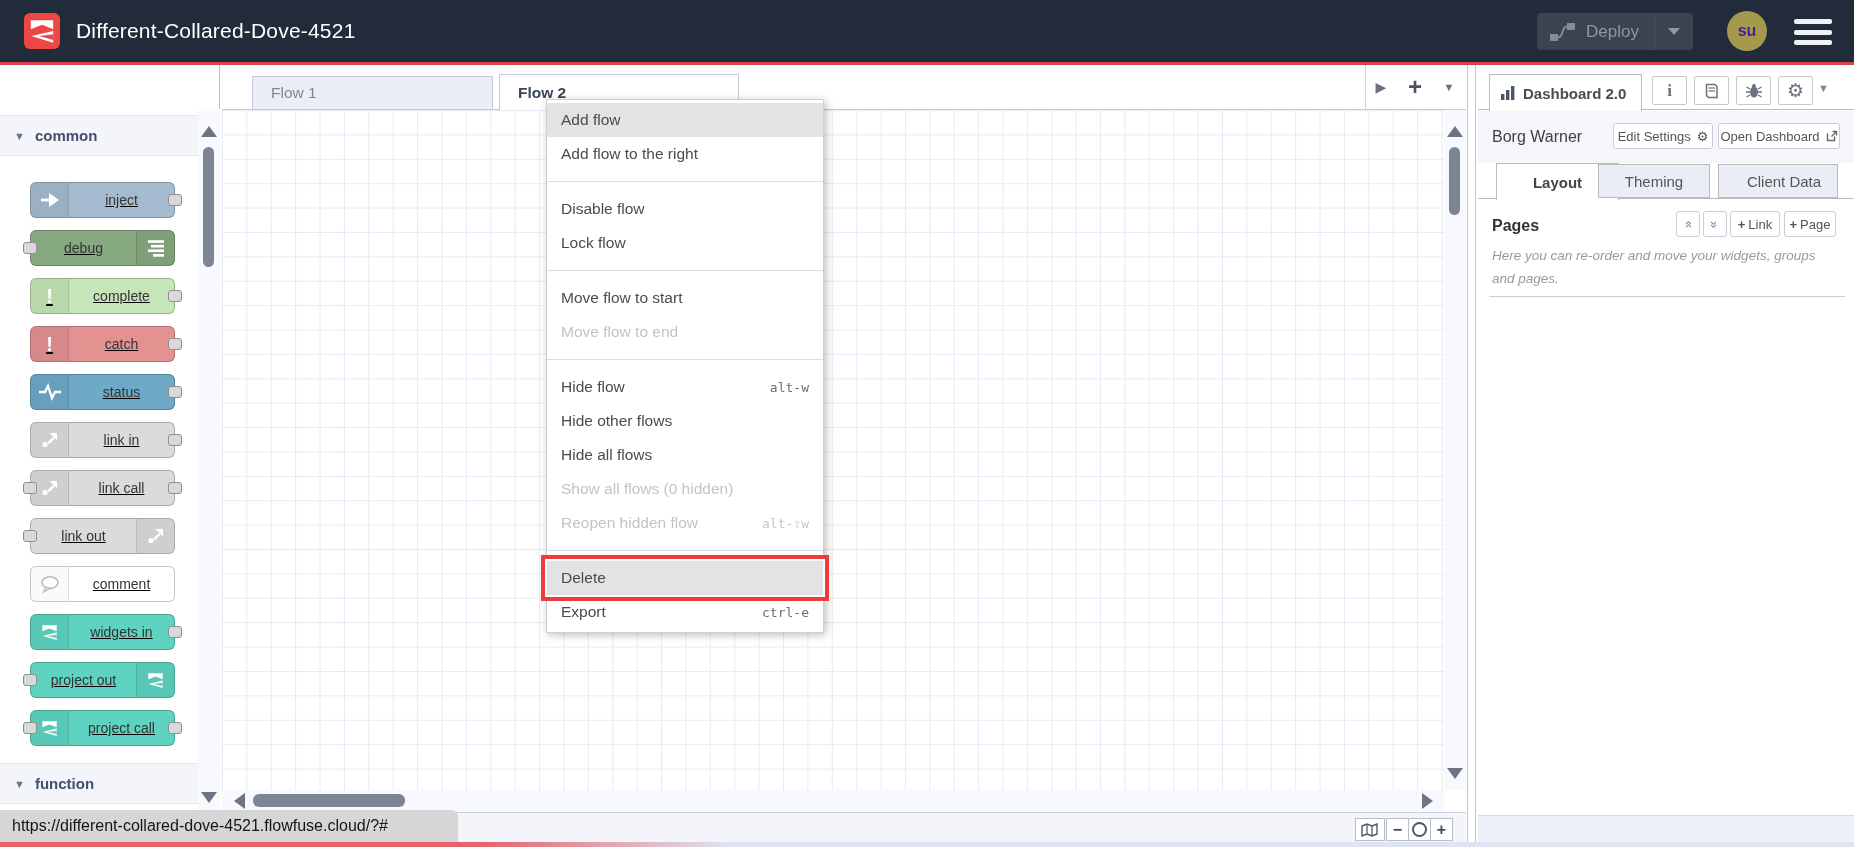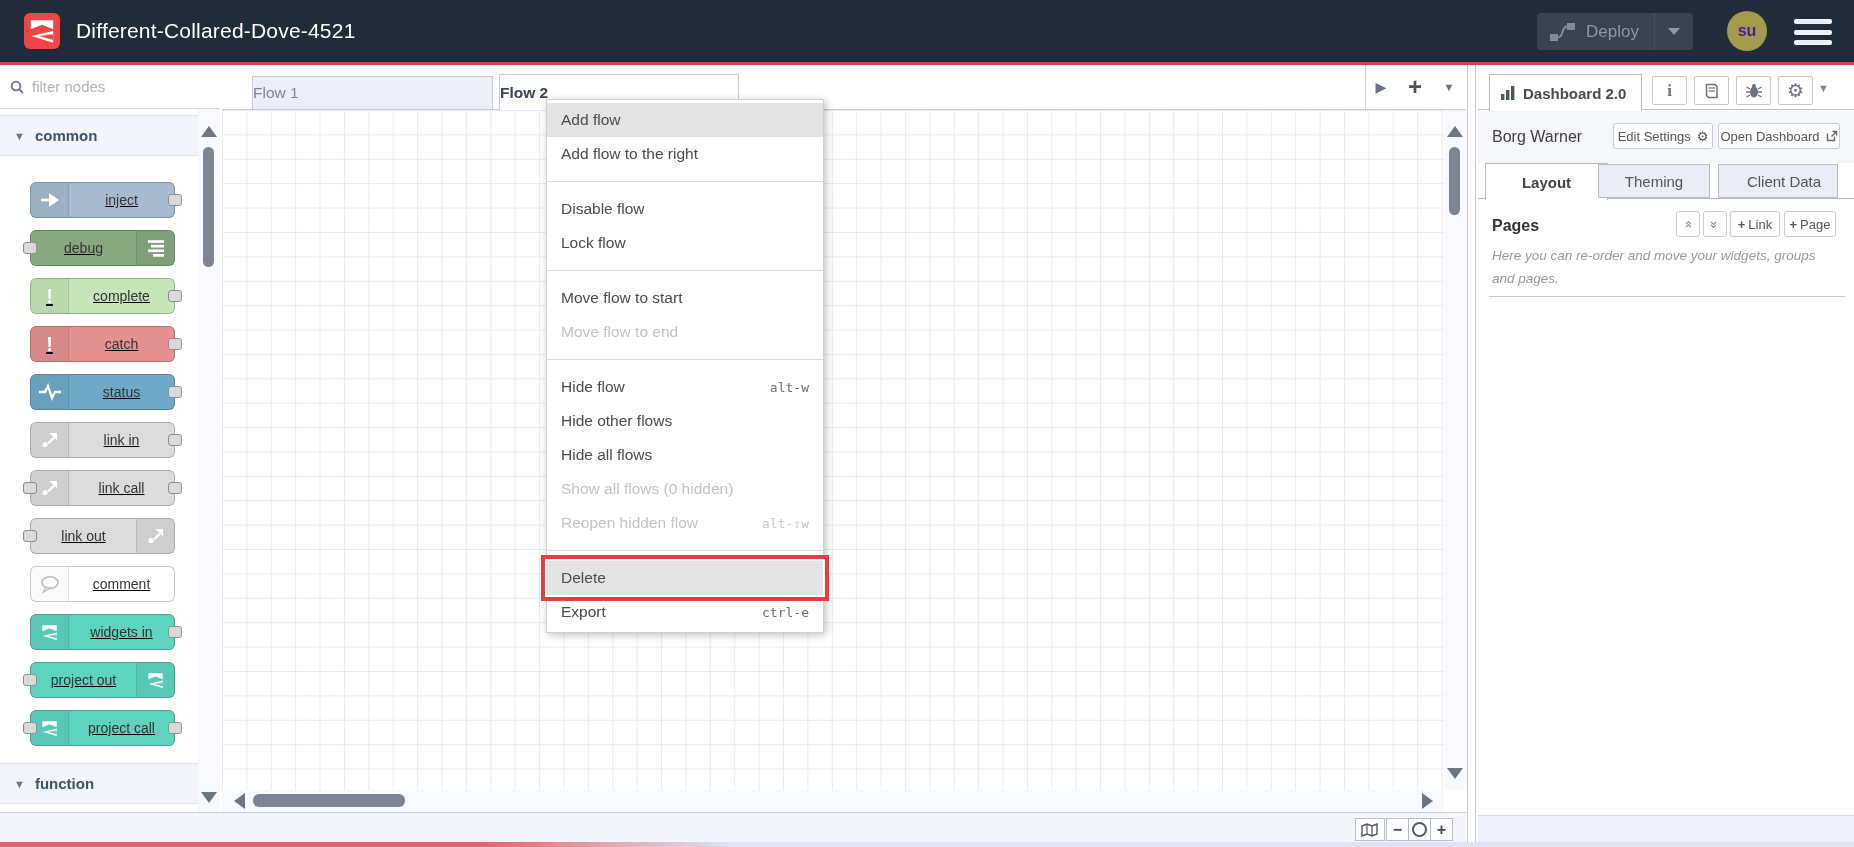--- a/index.html
+++ b/index.html
@@ -56,21 +56,21 @@
             border-top:11px solid #6d7584;}
   .tri-left{width:0;height:0;border-top:8px solid transparent;border-bottom:8px solid transparent;
             border-right:11px solid #6d7584;}
   .tri-right{width:0;height:0;border-top:8px solid transparent;border-bottom:8px solid transparent;
              border-left:11px solid #6d7584;}
   .sb-thumb{position:absolute;background:#7d8493;border-radius:6px;}
   .pal-gutter{position:absolute;left:198px;top:44px;width:22px;height:703px;background:#f8f9fc;}
   
   .tabbar{position:absolute;left:222px;top:65px;width:1244px;height:45px;background:#fff;
           border-bottom:1px solid #cbcbcb;box-sizing:border-box;}
-  .flow-tab{position:absolute;box-sizing:border-box;display:flex;align-items:center;
+  .flow-tab{position:absolute;box-sizing:border-box;padding-left:18px;display:flex;align-items:center;
             font-size:15.5px;}
   .flow-tab.inactive{top:11px;height:34px;background:#eceef7;border:1px solid #c6cad9;color:#7e8698;}
   .flow-tab.active{top:9px;height:37px;background:#fff;border:1px solid #c6cad9;border-bottom:none;
                    color:#3d4656;font-weight:bold;}
   .tab-tools{position:absolute;left:1143px;top:0;width:101px;height:44px;border-left:1px solid #d5d5d5;
              display:flex;align-items:center;}
   .tab-tools .tt{display:flex;align-items:center;justify-content:center;cursor:pointer;}
   .canvas{position:absolute;left:222px;top:110px;width:1222px;height:680px;background:#fff;
           background-image:linear-gradient(to right,#e7eaf6 1px,transparent 1px),
                            linear-gradient(to bottom,#e7eaf6 1px,transparent 1px);
@@ -174,27 +174,20 @@
     </div>
     <div class="avatar">su</div>
     <div class="hamburger">
         <span></span>
         <span></span>
         <span></span>
       </div>
   </div>
 
   <div class="palette">
-    <div class="palette-search">
-      <svg width="14" height="14">
-        <circle cx="6" cy="6" r="4.3" fill="none" stroke="#6d7584" stroke-width="1.8"></circle>
-        <line x1="9.5" y1="9.5" x2="13" y2="13" stroke="#6d7584" stroke-width="1.8"></line>
-      </svg>
-      <input type="text" placeholder="filter nodes" style="">
-    </div>
     <div class="pal-cat" style="top:50px;">
       <span class="chev">▼</span>
       <span>common</span>
     </div>
     <div id="palette-nodes">
         <div class="pal-node" style="top: 117px; background: rgb(166, 187, 207);">
           <span class="nicon ileft">
             <svg width="22" height="20" viewBox="0 0 22 20">
               <rect x="2" y="8.6" width="10" height="2.8" fill="#fff"></rect>
               <polygon points="10,3 10,17 20,10" fill="#fff"></polygon>
@@ -463,21 +456,21 @@
         <span>Open Dashboard</span>
         <svg width="12" height="12" viewBox="0 0 12 12">
           <path d="M1.5 3.5 L1.5 10.5 L8.5 10.5 L8.5 6.5" fill="none" stroke="#666" stroke-width="1.4"></path>
           <path d="M5.5 6.5 L10.5 1.5 M6.5 1.5 L10.5 1.5 L10.5 5.5" fill="none" stroke="#666" stroke-width="1.4"></path>
         </svg>
       </div>
     </div>
 
     <div class="rs-tabs">
         <div id="rs-tabs-inner">
-          <div class="rs-tab active" style="left: 7px; width: 123px;">Layout</div>
+          <div class="rs-tab active" style="left: 18px; width: 123px;">Layout</div>
           <div class="rs-tab inactive" style="left: 120px; width: 112px;">Theming</div>
           <div class="rs-tab inactive" style="left: 240px; width: 120px; padding-left: 12px;">Client Data</div>
         </div>
       </div>
 
     <div class="rs-pages">Pages</div>
     <div class="pg-btn" style="left:198px;width:24px;">
       <span class="chev2">»</span>
     </div>
     <div class="pg-btn" style="left:225px;width:24px;">
@@ -489,14 +482,15 @@
     </div>
     <div class="pg-btn" style="left:306px;width:52px;">
       <span style="font-weight:bold;">+</span>
       <span>Page</span>
     </div>
     <div class="rs-help">Here you can re-order and move your widgets, groups and pages.</div>
     <div class="rs-divider"></div>
     <div class="rs-footer"></div>
   </div>
 
+  <div class="url-tooltip">https://different-collared-dove-4521.flowfuse.cloud/?#</div>
   <div class="bottom-strip"></div>
 </div>
 
 </body></html>

